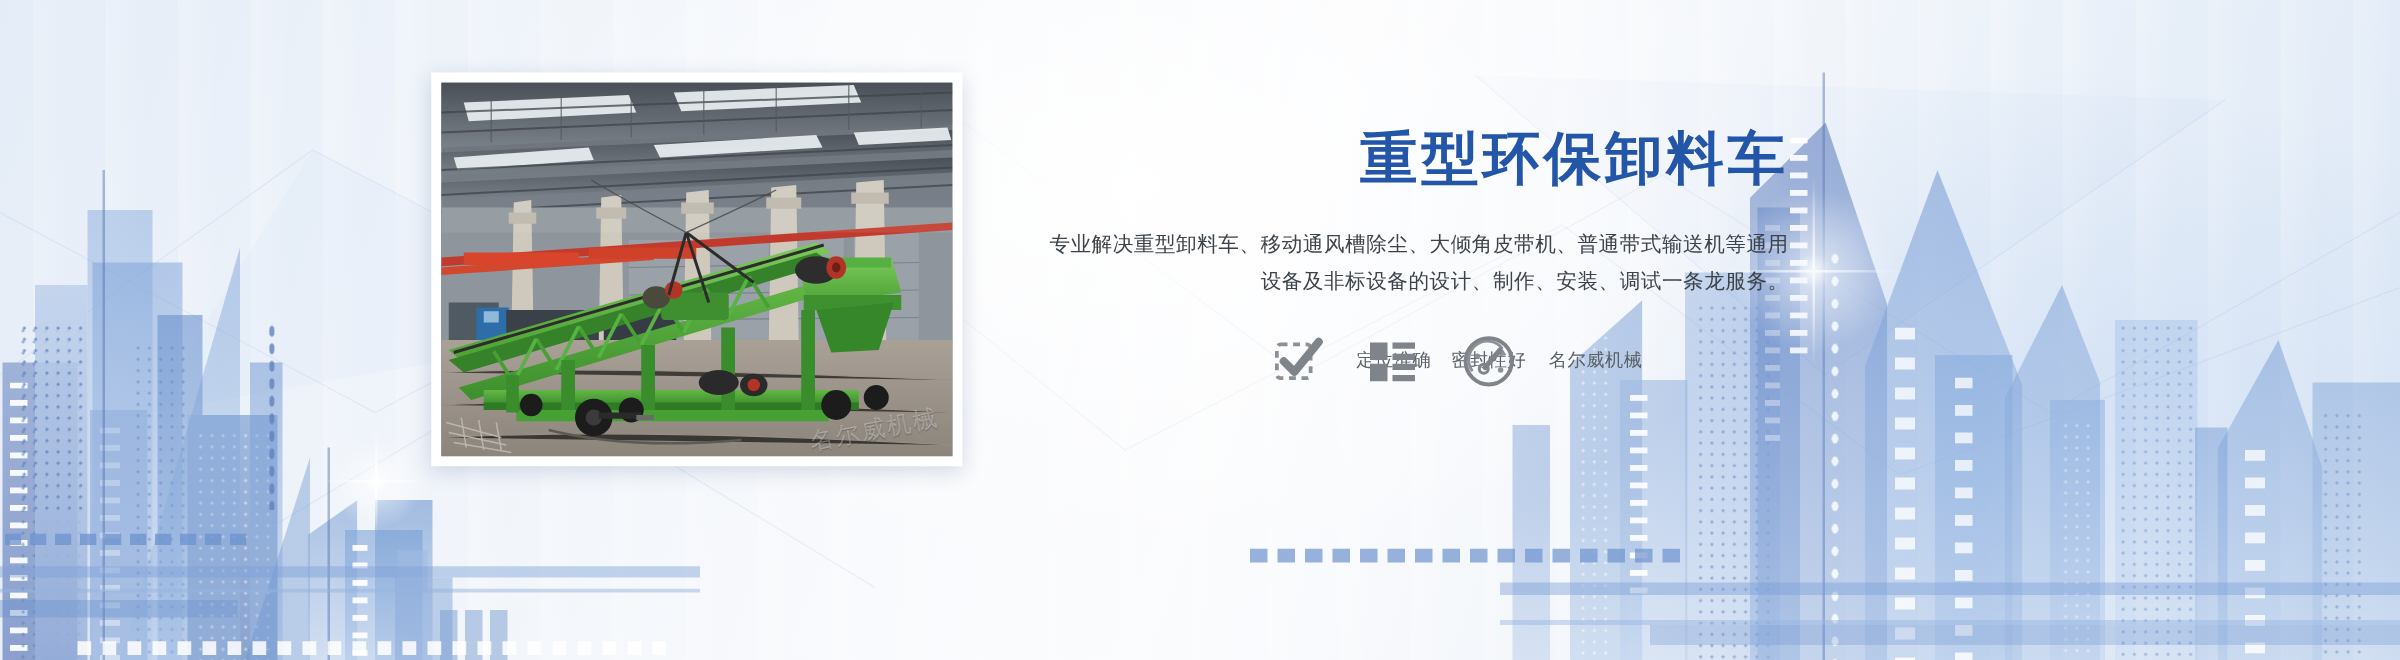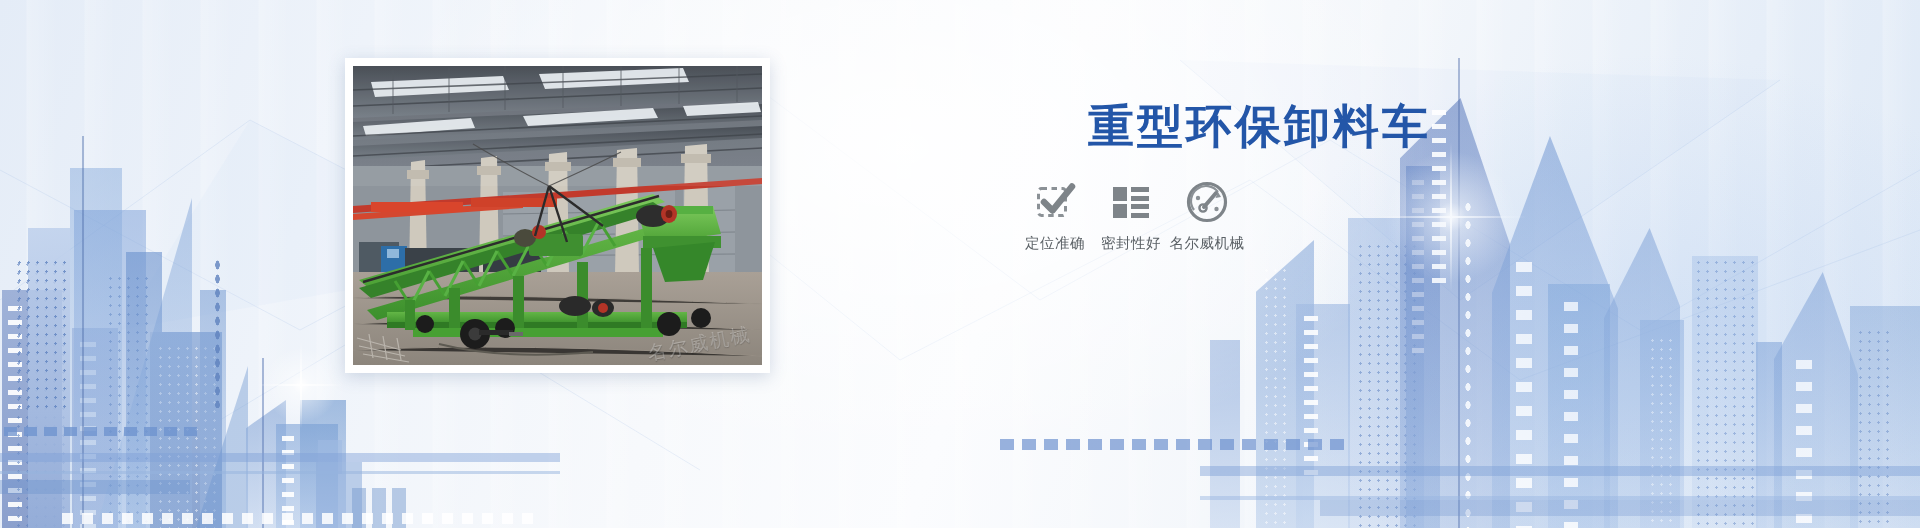--- a/index.html
+++ b/index.html
@@ -141,23 +141,23 @@
 
   
   .features{
     margin-top:26px;
     display:flex;
     justify-content:center;
     gap:0px;
   }
   .feature{
     width:76px;
-    display:flex;flex-direction:column;
+    display:flex;flex-direction:row;
     align-items:center;
-    gap:9px;
+    gap:26px;
   }
   .feature .ico{
     width:46px;height:46px;
     display:flex;align-items:center;justify-content:center;
     color:#7e8489;
   }
   .feature .ico svg{display:block;}
   .feature .lbl{
     font-size:14.5px;
     color:#5b6166;
@@ -551,20 +551,21 @@
         <rect x="0" y="0" width="409" height="120" fill="#ffffff" opacity=".08"></rect>
       </svg>
       <div class="watermark">名尔威机械</div>
     </div>
   </div>
 
   <div class="content">
 
     <h1 class="title">重型环保卸料车</h1>
 
+    <p class="desc">专业解决重型卸料车、移动通风槽除尘、大倾角皮带机、普通带式输送机等通用设备及非标设备的设计、制作、安装、调试一条龙服务。</p>
 
     <div class="features">
 
       <div class="feature">
         <span class="ico">
           <svg width="42" height="42" viewBox="0 0 42 42">
             <rect x="4.5" y="7.5" width="27" height="27" rx="3" fill="none" stroke="#8b9196" stroke-width="3" stroke-dasharray="5.5 4.5"></rect>
             <path d="M10 21 L18.5 29.5 L38 5.5" fill="none" stroke="#7e8489" stroke-width="6.5" stroke-linecap="round" stroke-linejoin="round"></path>
           </svg>
         </span>

